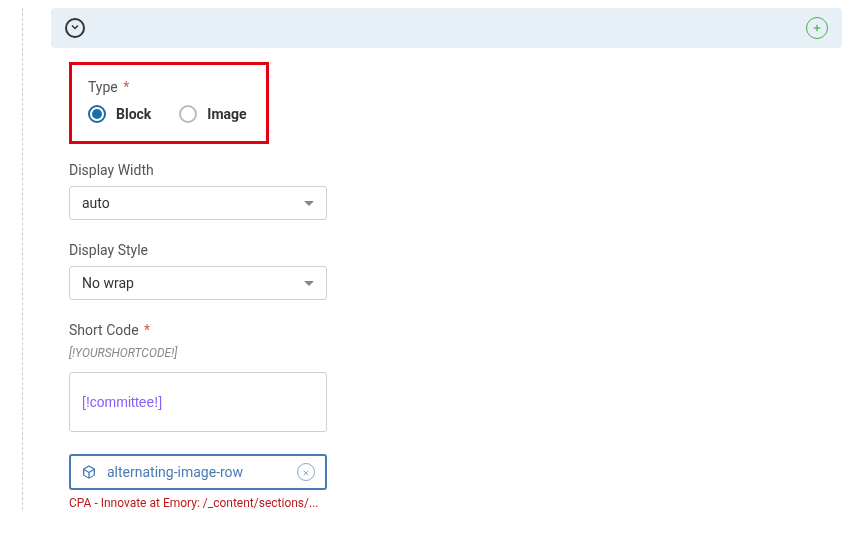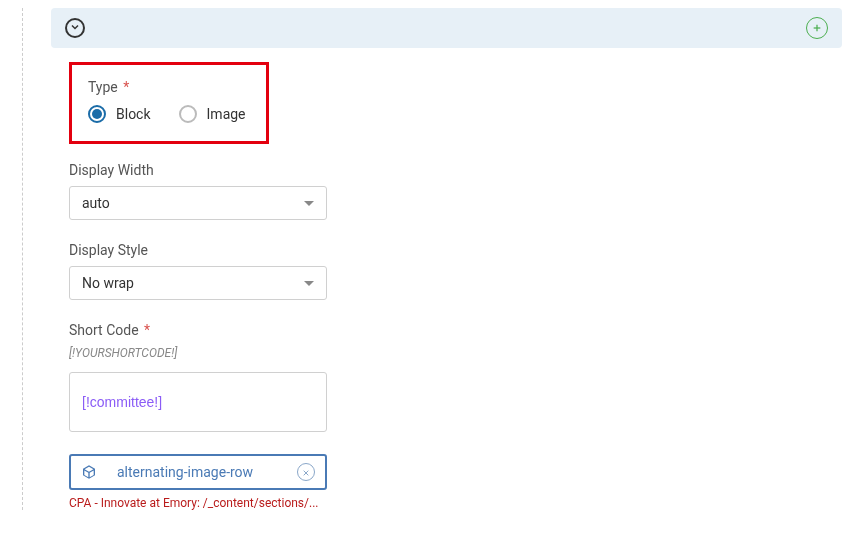--- a/index.html
+++ b/index.html
@@ -80,21 +80,21 @@
   .radio-row { display: flex; gap: 28px; align-items: center; }
   .radio-item { display: flex; align-items: center; gap: 10px; cursor: pointer; }
   .radio-outer {
     width: 18px; height: 18px; border: 2px solid #bbb; border-radius: 50%;
     display: flex; align-items: center; justify-content: center;
   }
   .radio-outer.selected { border-color: #1b6ca8; }
   .radio-inner {
     width: 10px; height: 10px; border-radius: 50%; background: #1b6ca8;
   }
-  .radio-label { font-size: 14px; color: #333; }
+  .radio-label { font-size: 14px; color: #333; font-weight: bold; }
   .form-group { margin-bottom: 22px; }
   .field-label2 {
     font-size: 14px;
     color: #555;
     margin-bottom: 8px;
   }
   .help-text {
     font-size: 12px;
     font-style: italic;
     color: #888;
@@ -128,21 +128,21 @@
     color: #8b5cf6;
     outline: none;
   }
   .block-chooser {
     width: 258px;
     border: 2px solid #4a7ab5;
     border-radius: 3px;
     padding: 7px 10px;
     display: flex;
     align-items: center;
-    gap: 20px;
+    gap: 10px;
     background: #fff;
     color: #4a7ab5;
     position: relative;
     cursor: pointer;
   }
   .cube-icon {
     width: 16px; height: 16px; flex-shrink: 0;
     display: flex; align-items: center; justify-content: center;
   }
   .cube-icon svg { width: 16px; height: 16px; }

